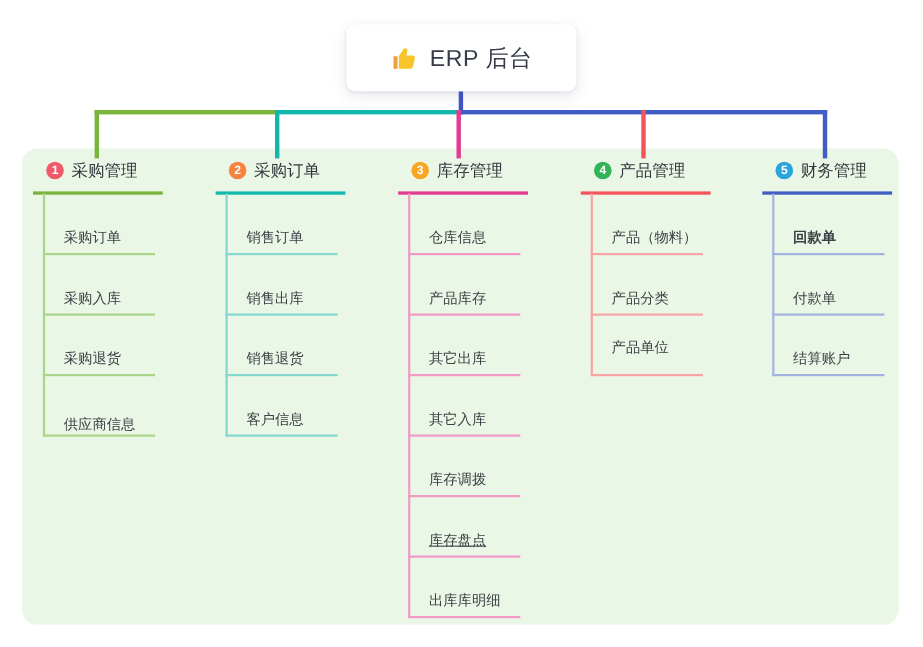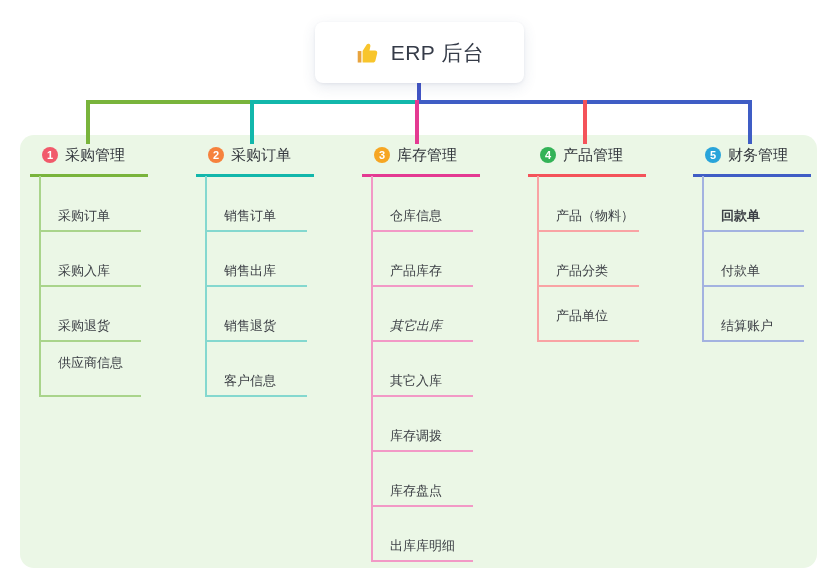--- a/index.html
+++ b/index.html
@@ -75,21 +75,21 @@
           <span class="bt">采购管理</span>
         </div>
         <div class="bu"></div>
         <div class="rail" style="height: 221px;"></div>
         <div class="cl" style="top: 64px;">采购订单</div>
         <div class="cu" style="top: 86px;"></div>
         <div class="cl" style="top: 119px;">采购入库</div>
         <div class="cu" style="top: 141px;"></div>
         <div class="cl" style="top: 174px;">采购退货</div>
         <div class="cu" style="top: 196px;"></div>
-        <div class="cl" style="top: 211px; font-family: Liberation Serif, serif;">供应商信息</div>
+        <div class="cl" style="top: 234px; font-family: Liberation Serif, serif;">供应商信息</div>
         <div class="cu" style="top: 251px;"></div>
       </div>
       <div class="branch" style="left: 196px; --c: #12b7ab; --cc: #84d8cf; --bg: #f6823d;">
         <div class="bh">
           <span class="badge">2</span>
           <span class="bt">采购订单</span>
         </div>
         <div class="bu"></div>
         <div class="rail" style="height: 221px;"></div>
         <div class="cl" style="top: 64px;">销售订单</div>
@@ -105,27 +105,27 @@
         <div class="bh">
           <span class="badge">3</span>
           <span class="bt">库存管理</span>
         </div>
         <div class="bu"></div>
         <div class="rail" style="height: 386px;"></div>
         <div class="cl" style="top: 64px;">仓库信息</div>
         <div class="cu" style="top: 86px;"></div>
         <div class="cl" style="top: 119px;">产品库存</div>
         <div class="cu" style="top: 141px;"></div>
-        <div class="cl" style="top: 174px; font-style: italic;">其它出库</div>
+        <div class="cl" style="top: 174px;">其它出库</div>
         <div class="cu" style="top: 196px;"></div>
         <div class="cl" style="top: 229px;">其它入库</div>
         <div class="cu" style="top: 251px;"></div>
         <div class="cl" style="top: 284px;">库存调拨</div>
         <div class="cu" style="top: 306px;"></div>
-        <div class="cl" style="top: 339px;">库存盘点</div>
+        <div class="cl" style="top: 339px; text-decoration: underline;">库存盘点</div>
         <div class="cu" style="top: 361px;"></div>
         <div class="cl" style="top: 394px;">出库库明细</div>
         <div class="cu" style="top: 416px;"></div>
       </div>
       <div class="branch" style="left: 528px; --c: #f4535a; --cc: #f9a3a4; --bg: #33b357;">
         <div class="bh">
           <span class="badge">4</span>
           <span class="bt">产品管理</span>
         </div>
         <div class="bu"></div>

